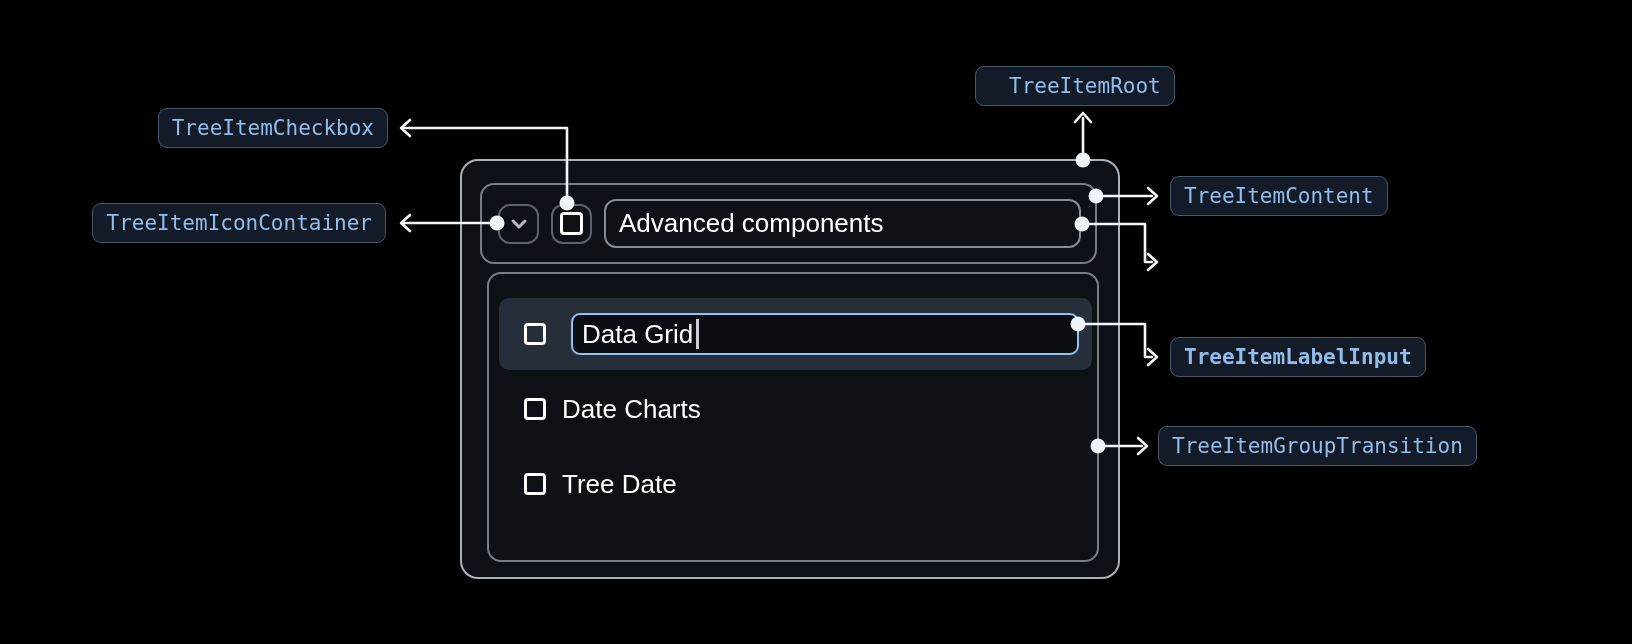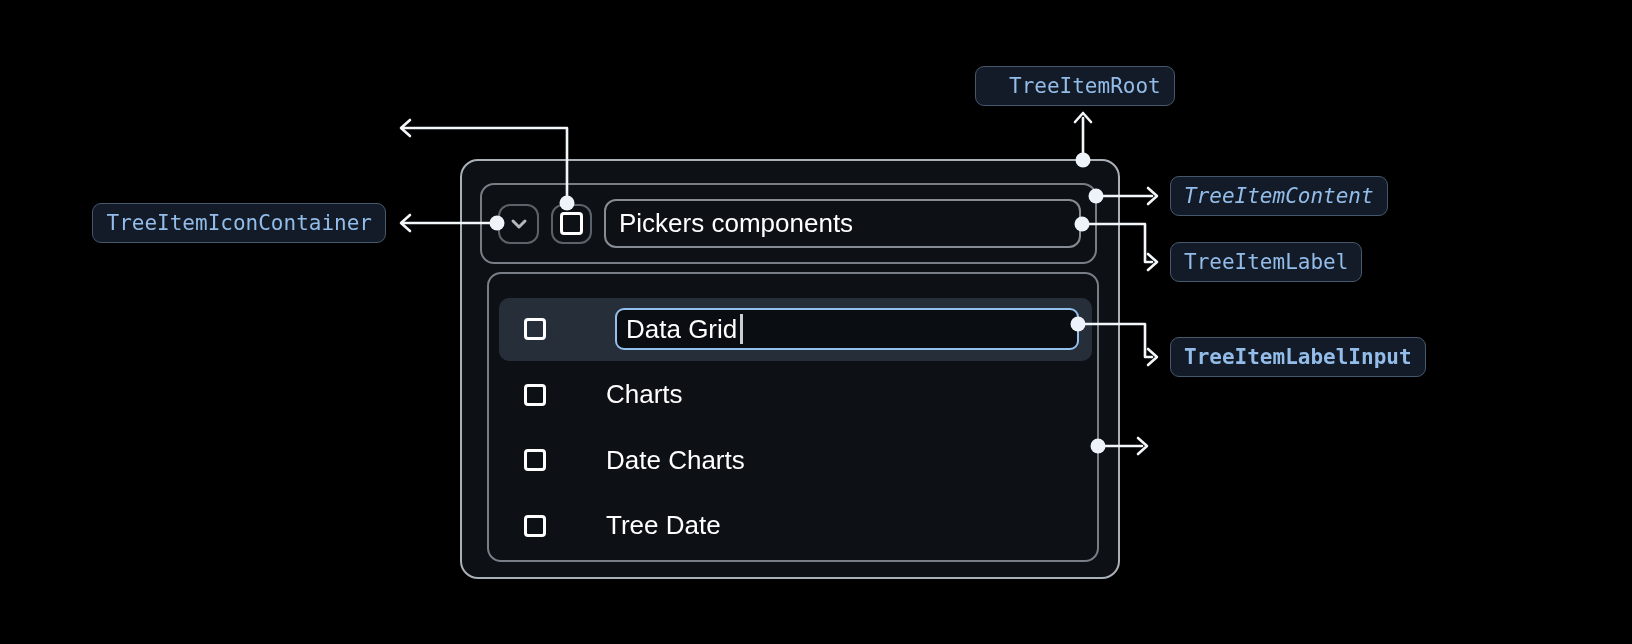--- a/index.html
+++ b/index.html
@@ -15,21 +15,21 @@
   .badge{
     position:absolute;z-index:6;
     background:#121b27;border:1.5px solid #45586c;border-radius:9px;
     color:#93bce9;font-family:"DejaVu Sans Mono","Liberation Mono",monospace;
     font-size:21px;line-height:26px;padding:6px 13px;white-space:nowrap;
     box-sizing:border-box;
   }
   .badge-root{left:975px;top:66px;padding-left:33px;}
   .badge-checkbox{right:1244px;top:108px;}
   .badge-iconcontainer{right:1246px;top:203px;text-align:center;}
-  .badge-content{left:1170px;top:176px;font-style:italic;}
+  .badge-content{left:1170px;top:176px;}
   .badge-label{left:1170px;top:242px;}
   .badge-labelinput{left:1170px;top:337px;font-weight:bold;}
   .badge-grouptransition{left:1158px;top:426px;}
   
   .panel{
     position:absolute;left:460px;top:159px;width:660px;height:420px;z-index:1;
     background:#0d1015;border:2px solid #a9b0b7;border-radius:18px;box-sizing:border-box;
   }
   .content{
     position:absolute;left:18px;top:22px;width:617px;height:81px;
@@ -45,21 +45,21 @@
     flex:1;height:49px;border:2px solid #858c93;border-radius:12px;box-sizing:border-box;
     display:flex;align-items:center;padding:0 13px;color:#fff;font-size:26px;
   }
   .group{
     position:absolute;left:25px;top:111px;width:612px;height:290px;
     border:2px solid #777e86;border-radius:14px;box-sizing:border-box;
     padding-top:24px;display:flex;flex-direction:column;
   }
   .row{
     height:72px;margin:0 5px 3px 10px;display:flex;align-items:center;
-    padding-left:25px;border-radius:10px;box-sizing:border-box;gap:44px;
+    padding-left:25px;border-radius:10px;box-sizing:border-box;
   }
   .row.editing{background:#262e39;}
   .row .cb{width:22px;height:22px;flex:0 0 auto;border:3px solid #ffffff;border-radius:4px;box-sizing:border-box;}
   .row .item-label{margin-left:16px;color:#fff;font-size:26px;}
   .label-input{
     flex:1;height:42px;margin-left:25px;margin-right:13px;
     background:#0a0d11;border:2px solid #94c0ee;border-radius:9px;box-sizing:border-box;
     display:flex;align-items:center;padding-left:9px;color:#fff;font-size:26px;
   }
   .caret{display:inline-block;width:2.5px;height:30px;background:#cacfd6;margin-left:3px;}
@@ -74,35 +74,31 @@
     <div class="content">
       <div class="sq-btn">
         <svg class="chev-icon" width="24" height="24" viewBox="0 0 24 24">
           <path d="M6 9 L12 15 L18 9" stroke="#b3b9bf" stroke-width="3" fill="none" stroke-linecap="round" stroke-linejoin="round"></path>
         </svg>
       </div>
       <div class="sq-btn">
         <span class="cb-glyph"></span>
       </div>
       <div class="label-box">
-        <span>Pickers components</span>
+        <span>Advanced components</span>
       </div>
     </div>
 
     <div class="group">
       <div class="row editing">
         <span class="cb"></span>
         <div class="label-input" role="textbox">
           <span>Data Grid</span>
           <span class="caret"></span>
         </div>
-      </div>
-      <div class="row">
-        <span class="cb"></span>
-        <span class="item-label">Charts</span>
       </div>
       <div class="row">
         <span class="cb"></span>
         <span class="item-label">Date Charts</span>
       </div>
       <div class="row">
         <span class="cb"></span>
         <span class="item-label">Tree Date</span>
       </div>
     </div>
@@ -140,18 +136,19 @@
       <circle cx="1078" cy="324" r="7.5"></circle>
     </g>
     <g>
       <path d="M1098 446 H1142"></path>
       <path d="M1138 438 L1147 446 L1138 454"></path>
       <circle cx="1098" cy="446" r="7.5"></circle>
     </g>
   </svg>
 
   <div class="badge badge-root">TreeItemRoot</div>
+  <div class="badge badge-checkbox">TreeItemCheckbox</div>
   <div class="badge badge-iconcontainer">TreeItemIconContainer</div>
   <div class="badge badge-content">TreeItemContent</div>
-  <div class="badge badge-label">TreeItemLabel</div>
   <div class="badge badge-labelinput">TreeItemLabelInput</div>
+  <div class="badge badge-grouptransition">TreeItemGroupTransition</div>
 
 </div>
 
 </body></html>

